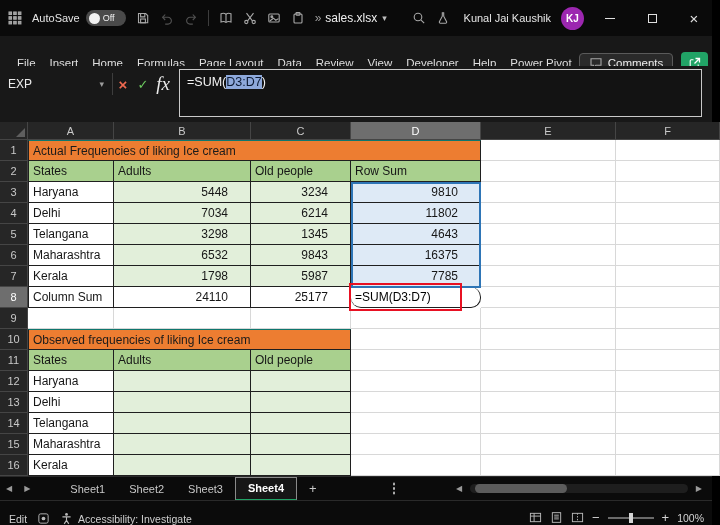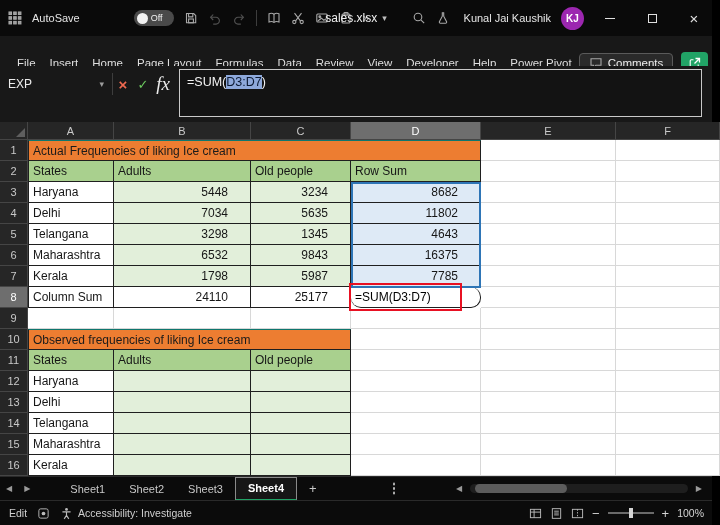--- a/index.html
+++ b/index.html
@@ -10,21 +10,21 @@
   
   .titlebar { position:absolute; top:0; left:0; right:0; height:36px; background:#0a0a0a;
     display:flex; align-items:center; color:#e8e8e8; }
   .tl { display:flex; align-items:center; gap:10px; padding-left:8px; }
   .ic { width:14px; height:14px; display:block; }
   .ic path, .ic rect, .ic circle { stroke:#a8a8a8; stroke-width:1.1; }
   .dim { opacity:.45; }
   .autosave { display:flex; align-items:center; gap:6px; }
   .as-label { font-size:11px; color:#e4e4e4; }
   .toggle { width:40px; height:16px; background:#4a4a4a; border-radius:8px; display:flex;
-    align-items:center; padding:0 3px; gap:3px;margin-left:48px; }
+    align-items:center; padding:0 3px; gap:3px; }
   .knob { width:11px; height:11px; background:#f2f2f2; border-radius:50%; }
   .tg-text { font-size:9px; color:#f0f0f0; }
   .vsep { width:1px; height:16px; background:#3d3d3d; }
   .chev2 { color:#9a9a9a; font-size:12px; }
   .tc { position:absolute; left:50%; transform:translateX(-50%); display:flex; align-items:center;
     gap:5px; font-size:12px; color:#f0f0f0; }
   .fn-chev { font-size:9px; color:#bdbdbd; }
   .tr { margin-left:auto; display:flex; align-items:center; gap:10px; padding-right:2px; }
   .uname { font-size:11px; color:#e6e6e6; margin-left:4px; }
   .avatar { width:23px; height:23px; border-radius:50%; background:var(--avatar-purple);
@@ -105,21 +105,21 @@
   .vdots { width:2.5px; height:2.5px; border-radius:50%; background:#b5b5b5; margin-left:64px;
     box-shadow:0 -4.5px 0 #b5b5b5, 0 4.5px 0 #b5b5b5; }
   .hscroll { margin-left:auto; display:flex; align-items:center; width:262px; gap:2px;
     padding-right:4px; }
   .hs-track { flex:1; height:9px; background:#1e1e1e; border-radius:5px; position:relative; }
   .hs-thumb { position:absolute; left:5px; top:0; width:92px; height:9px; background:#5c5c5c;
     border-radius:5px; }
 
   
   .statusbar { position:absolute; top:500px; left:0; right:0; height:25px; background:#0b0b0b;
-    display:flex; align-items:center; color:#cfcfcf; border-top:1px solid #2a2a2a; }
+    display:flex; align-items:flex-end; color:#cfcfcf; border-top:1px solid #2a2a2a; }
   .sb-mode { font-size:10.5px; padding:0 10px 0 9px; }
   .sb-ic { width:13px; height:13px; display:block; }
   .sb-acc { display:flex; align-items:center; gap:5px; font-size:10.5px; margin-left:10px; }
   .sb-right { margin-left:auto; display:flex; align-items:center; gap:8px; padding-right:8px; }
   .zoom-btn { font-size:13px; color:#d5d5d5; }
   .zoom-track { width:46px; height:2px; background:#6a6a6a; position:relative; }
   .zoom-thumb { position:absolute; left:21px; top:-4px; width:4px; height:10px; background:#d5d5d5; }
   .zoom-pct { font-size:10.5px; color:#d5d5d5; }
 </style>
 </head>
@@ -207,22 +207,22 @@
         </span>
       <span class="wbtn close">×</span>
     </div>
   </div>
 
   <div class="ribbonbar">
     <div class="rtabs">
         <span class="rtab">File</span>
         <span class="rtab">Insert</span>
         <span class="rtab">Home</span>
+        <span class="rtab">Formulas</span>
         <span class="rtab">Page Layout</span>
-        <span class="rtab">Formulas</span>
         <span class="rtab">Data</span>
         <span class="rtab">Review</span>
         <span class="rtab">View</span>
         <span class="rtab">Developer</span>
         <span class="rtab">Help</span>
         <span class="rtab">Power Pivot</span>
       </div>
     <div class="ribbon-right">
       <div class="comments-btn">
         <svg class="ic" viewBox="0 0 14 14" fill="none">
@@ -268,27 +268,27 @@
         <div class="c tb green bl">States</div>
         <div class="c tb green">Adults</div>
         <div class="c tb green">Old people</div>
         <div class="c tb green">Row Sum</div>
         <div class="c"></div>
         <div class="c"></div>
         <div class="rh">3</div>
         <div class="c tb bl">Haryana</div>
         <div class="c tb pgreen num">5448</div>
         <div class="c tb pgreen num">3234</div>
-        <div class="c tb pblue num">8682</div>
+        <div class="c tb pblue num">9810</div>
         <div class="c"></div>
         <div class="c"></div>
         <div class="rh">4</div>
         <div class="c tb bl">Delhi</div>
         <div class="c tb pgreen num">7034</div>
-        <div class="c tb pgreen num">5635</div>
+        <div class="c tb pgreen num">6214</div>
         <div class="c tb pblue num">11802</div>
         <div class="c"></div>
         <div class="c"></div>
         <div class="rh">5</div>
         <div class="c tb bl">Telangana</div>
         <div class="c tb pgreen num">3298</div>
         <div class="c tb pgreen num">1345</div>
         <div class="c tb pblue num">4643</div>
         <div class="c"></div>
         <div class="c"></div>

